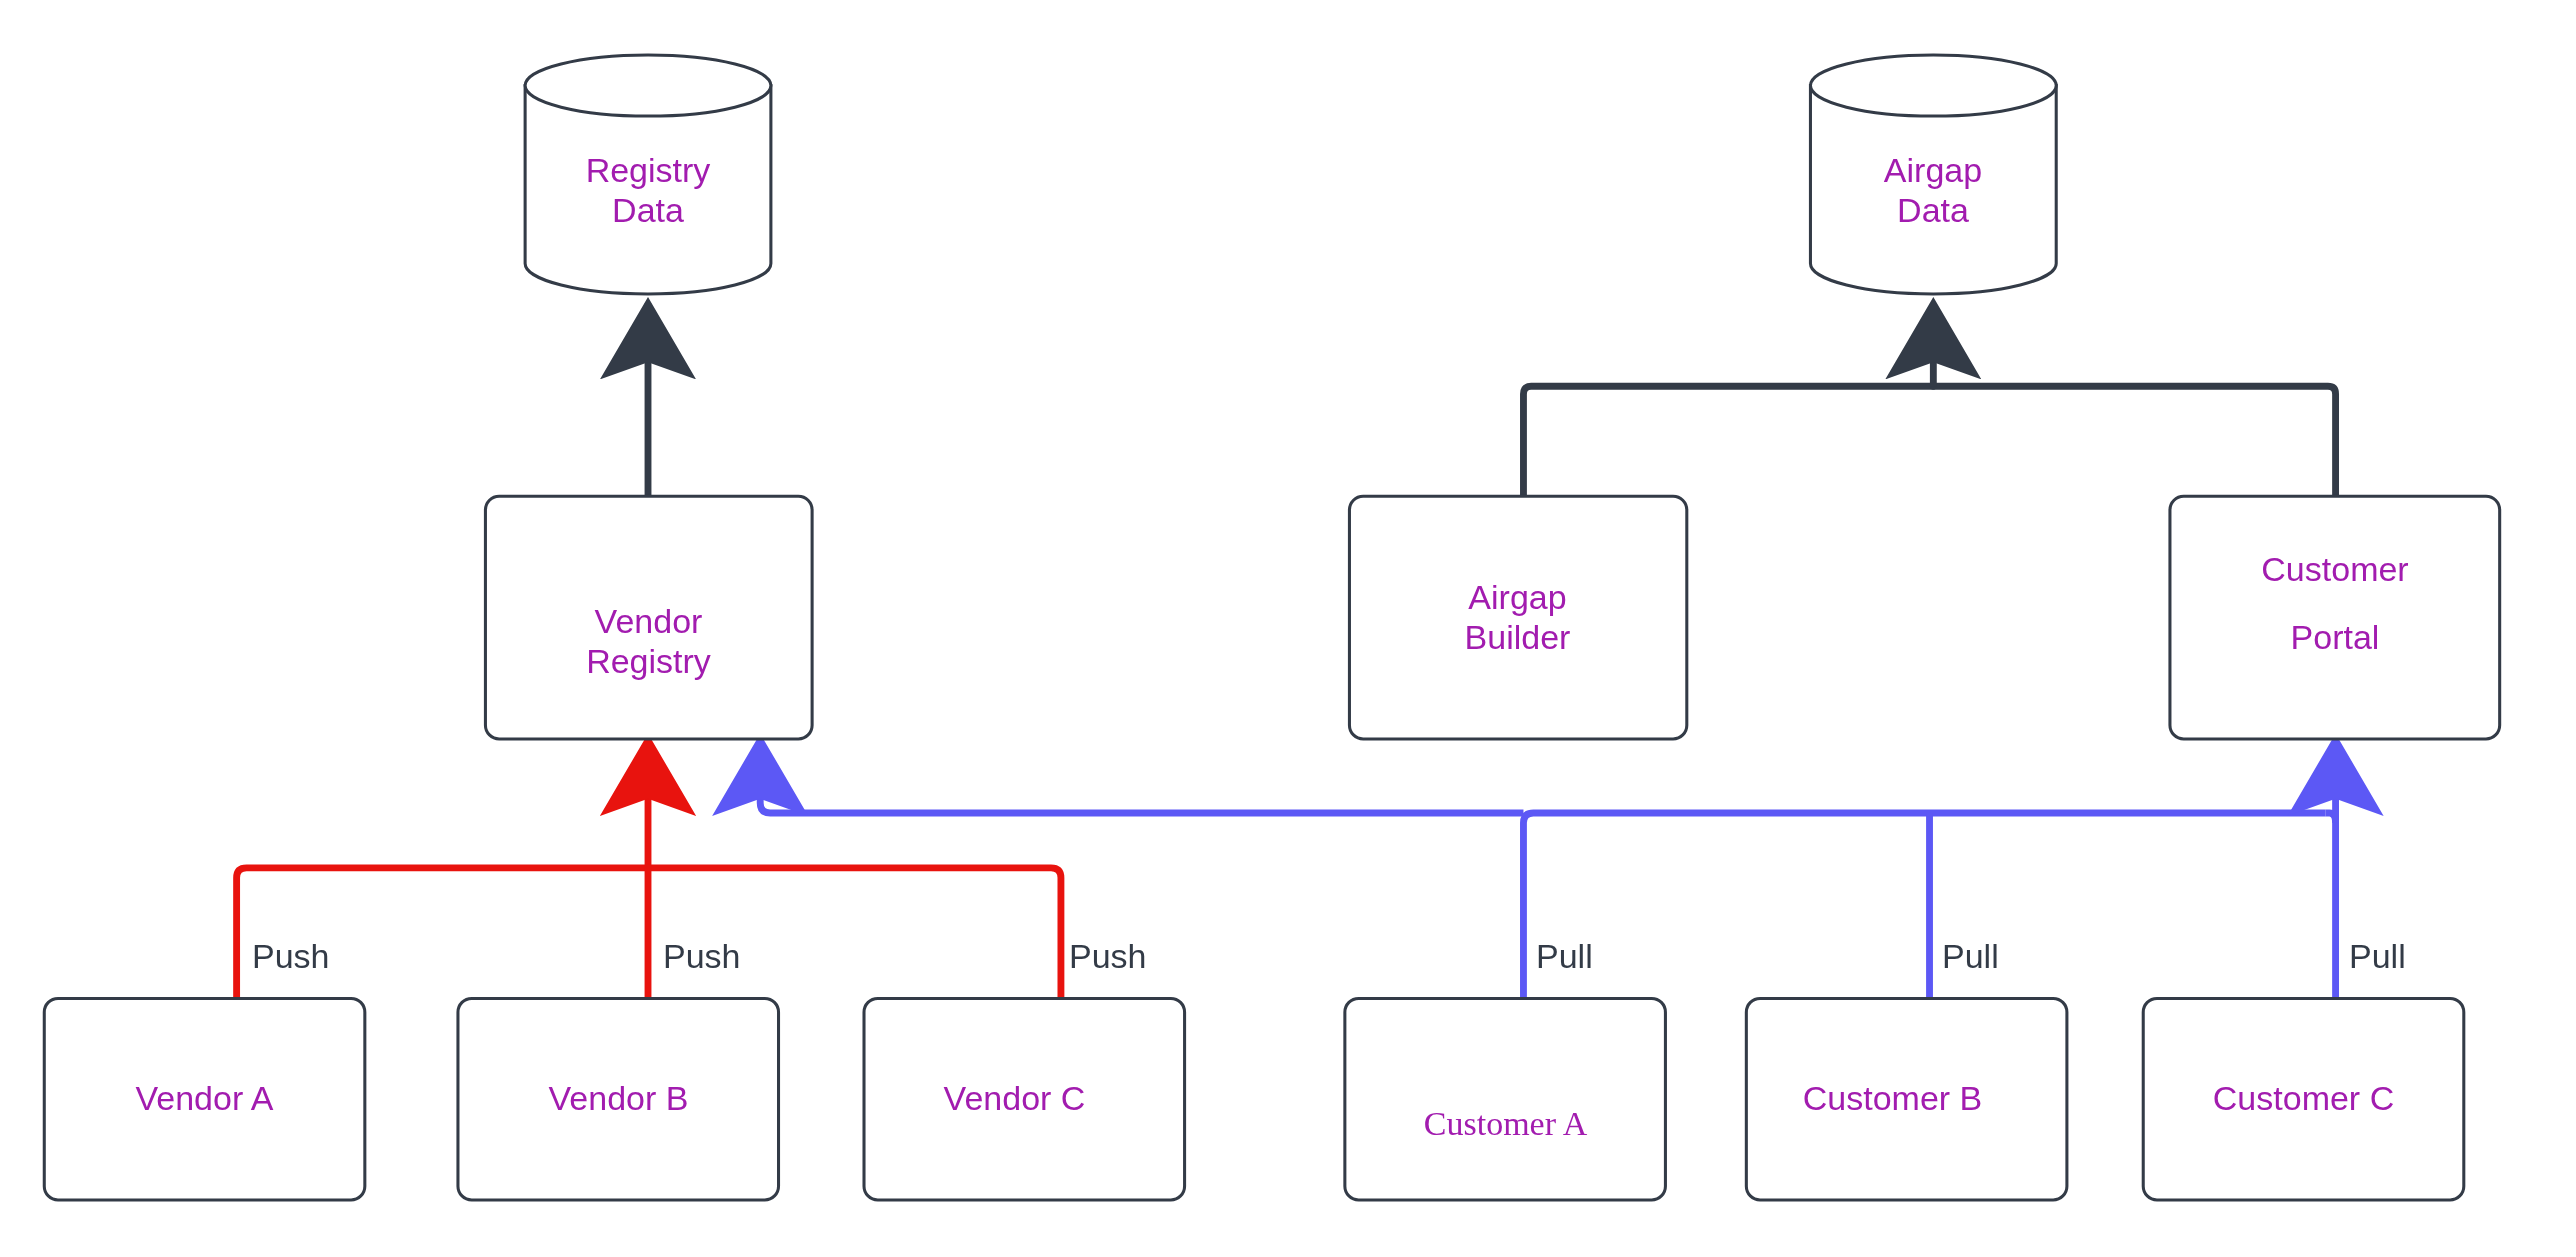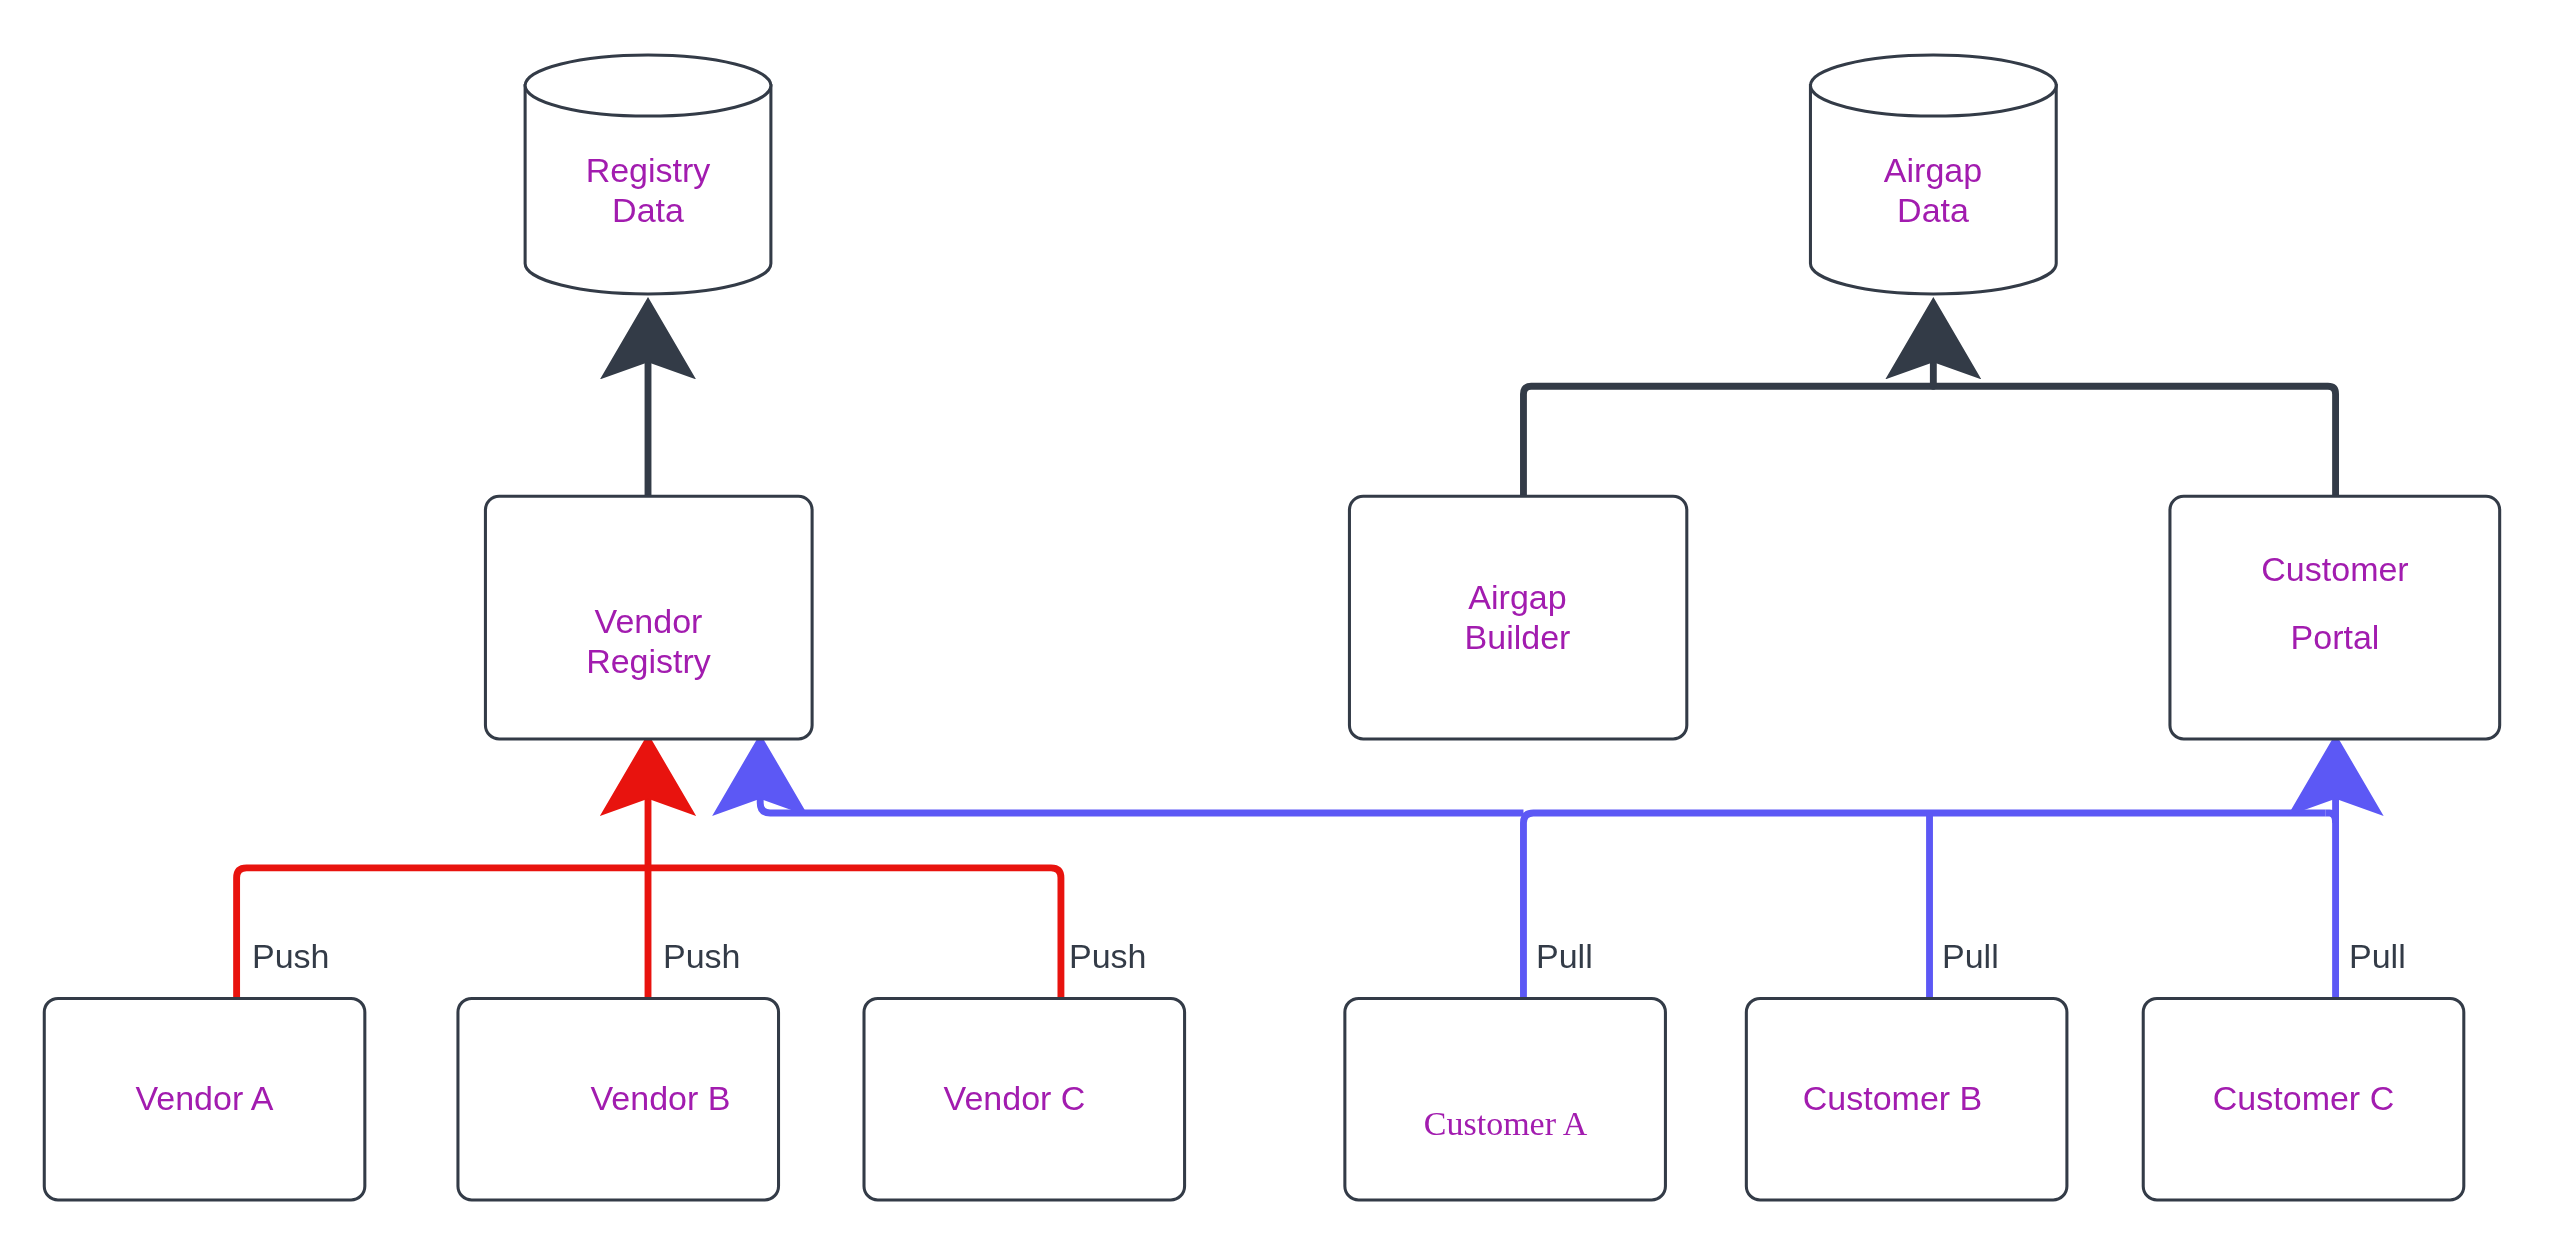--- a/index.html
+++ b/index.html
@@ -132,21 +132,21 @@
   </div>
 
   <div class="node-label" style="left:2170px; top:516px; width:330px; height:176px;gap:28px;">
     <span>Customer</span>
     <span>Portal</span>
   </div>
 
   <div class="node-label" style="left:44px; top:998px; width:321px; height:202px;">
     <span>Vendor A</span>
   </div>
-  <div class="node-label" style="left:458px; top:998px; width:321px; height:202px;margin-left:42px;">
+  <div class="node-label" style="left:458px; top:998px; width:321px; height:202px;">
     <span>Vendor B</span>
   </div>
   <div class="node-label" style="left:864px; top:998px; width:301px; height:202px;">
     <span>Vendor C</span>
   </div>
   <div class="node-label" style="left:1345px; top:998px; width:321px; height:252px;font-family:Liberation Serif, serif;">
     <span>Customer A</span>
   </div>
   <div class="node-label" style="left:1746px; top:998px; width:293px; height:202px;">
     <span>Customer B</span>

